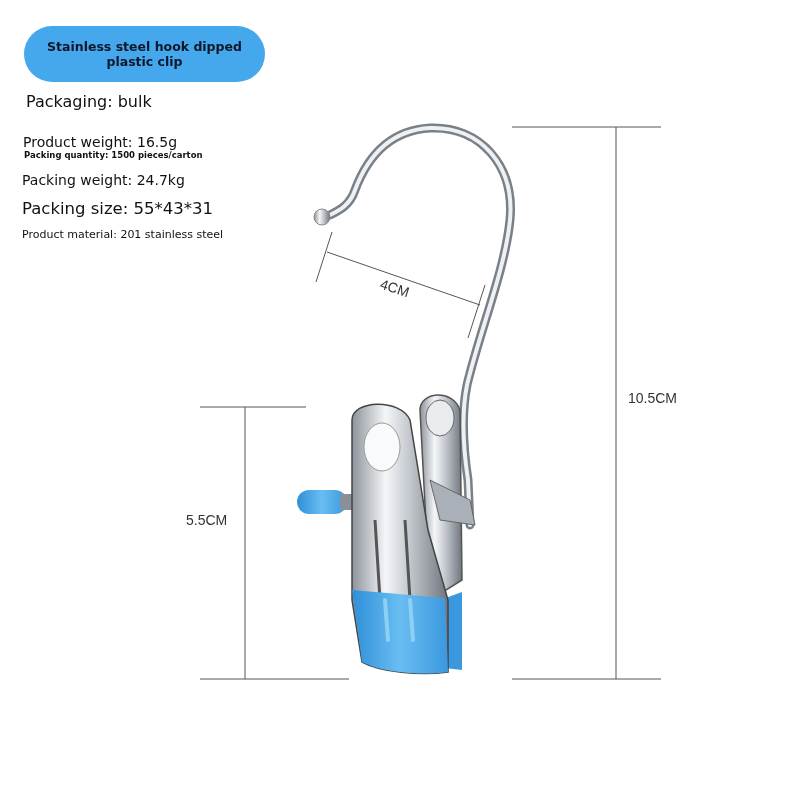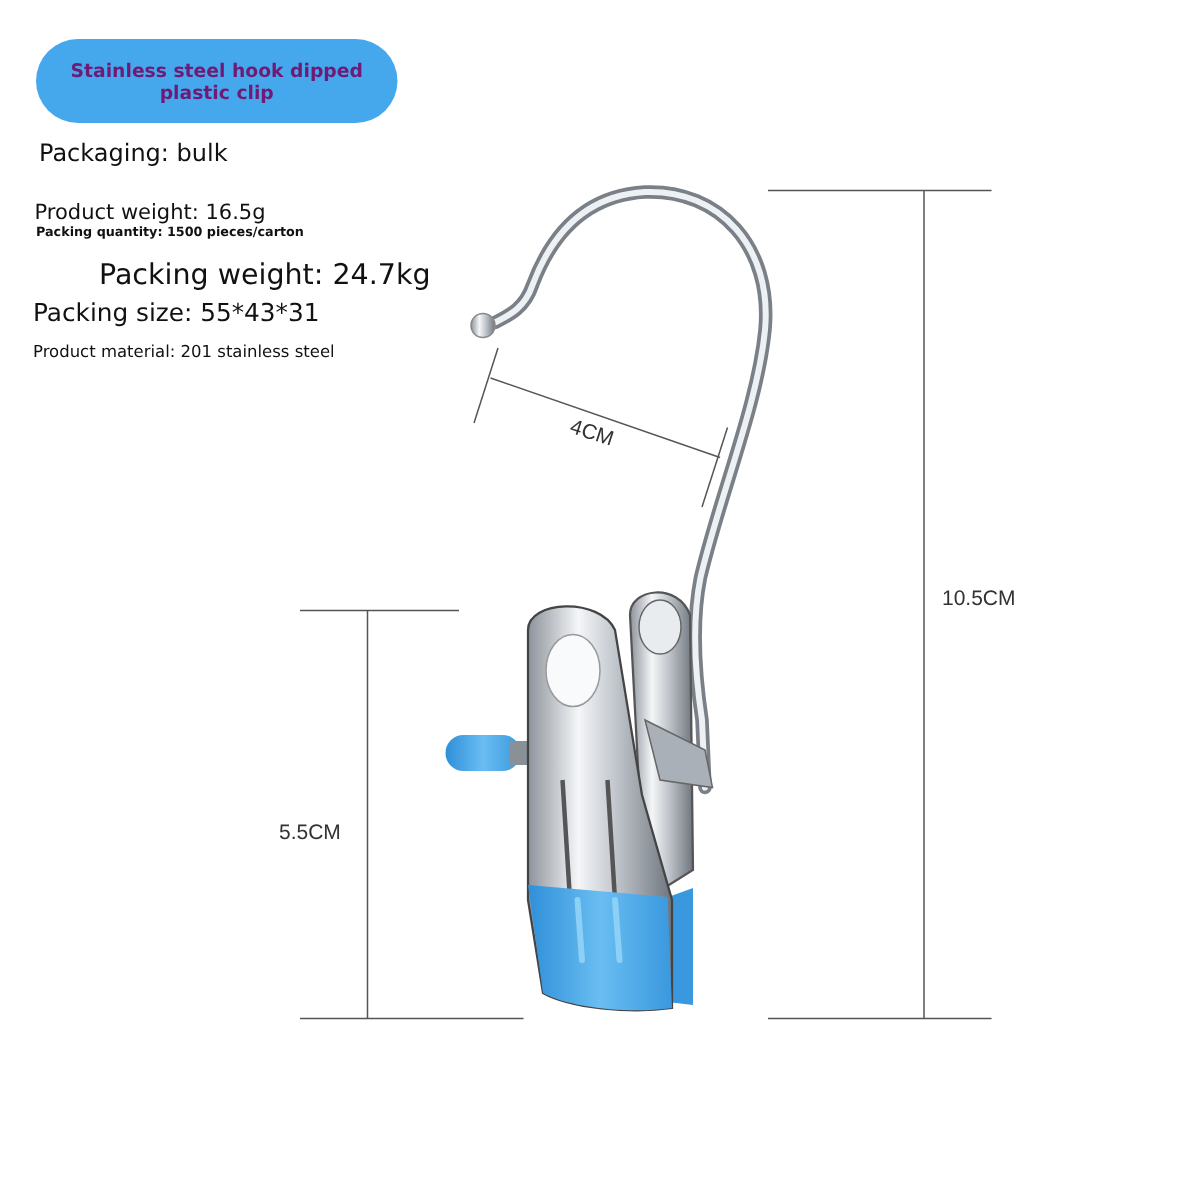--- a/index.html
+++ b/index.html
@@ -1,26 +1,26 @@
 <!DOCTYPE html>
 <html><head>
   <meta charset="utf-8">
   <style>
     html, body { margin: 0; padding: 0; }
     body { width: 800px; height: 800px; background: #ffffff; position: relative; overflow: hidden;
            font-family: "Liberation Sans", "DejaVu Sans", sans-serif; }
     .badge { position: absolute; left: 24px; top: 26px; width: 241px; height: 56px; border-radius: 28px;
-             background: #45a7ec; color: #701a75; font-family: "DejaVu Sans", sans-serif; font-weight: bold;
+             background: #45a7ec; color: #0f172a; font-family: "DejaVu Sans", sans-serif; font-weight: bold;
              font-size: 12.5px; line-height: 15px; text-align: center; display: flex; align-items: center;
              justify-content: center; padding: 0 12px; box-sizing: border-box; }
     .spec { position: absolute; color: #111; font-family: "DejaVu Sans", sans-serif; font-weight: normal; white-space: nowrap; }
     .s0 { left: 26px; top: 92px; font-size: 16px; }
     .s1 { left: 23px; top: 120px; font-size: 14px; margin-top: 14px; }
     .s2 { left: 24px; top: 150px; font-size: 8.5px; font-weight: bold; }
-    .s3 { left: 22px; top: 172px; font-size: 19px; margin-left: 44px; }
+    .s3 { left: 22px; top: 172px; font-size: 14px; }
     .s4 { left: 22px; top: 199px; font-size: 16.5px; text-align: center; }
     .s5 { left: 22px; top: 228px; font-size: 11px; }
     .dim-label { position: absolute; font-family: "Liberation Sans", sans-serif; font-size: 14px; color: #333; }
     svg.art { position: absolute; left: 0; top: 0; }
   </style>
 </head>
 <body>
 
 <div class="badge">
   <span>Stainless steel hook dipped plastic clip</span>
@@ -84,13 +84,13 @@
     <line x1="375" y1="520" x2="380" y2="600" stroke="#555" stroke-width="3"></line>
     <line x1="405" y1="520" x2="410" y2="600" stroke="#555" stroke-width="3"></line>
   </g>
   <path d="M352 590 L445 598 L448 672 C420 676 380 672 362 662 Z" fill="url(#blue)"></path>
   <line x1="385" y1="600" x2="388" y2="640" stroke="#8cd0f6" stroke-width="4" stroke-linecap="round"></line>
   <line x1="410" y1="600" x2="413" y2="640" stroke="#8cd0f6" stroke-width="4" stroke-linecap="round"></line>
 </svg>
 
 <div class="dim-label" style="left:380px; top:280px; transform:rotate(18deg);">4CM</div>
 <div class="dim-label" style="left:628px; top:390px;">10.5CM</div>
-<div class="dim-label" style="left:186px; top:546px;">5.5CM</div>
+<div class="dim-label" style="left:186px; top:512px;">5.5CM</div>
 
 </body></html>

